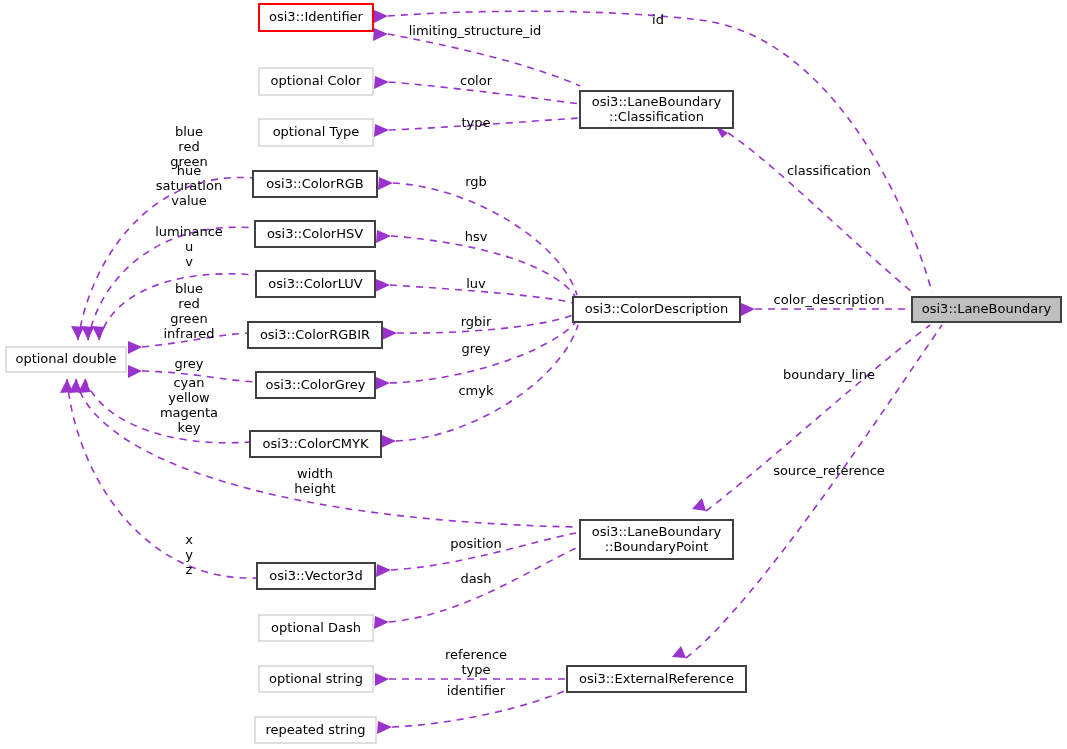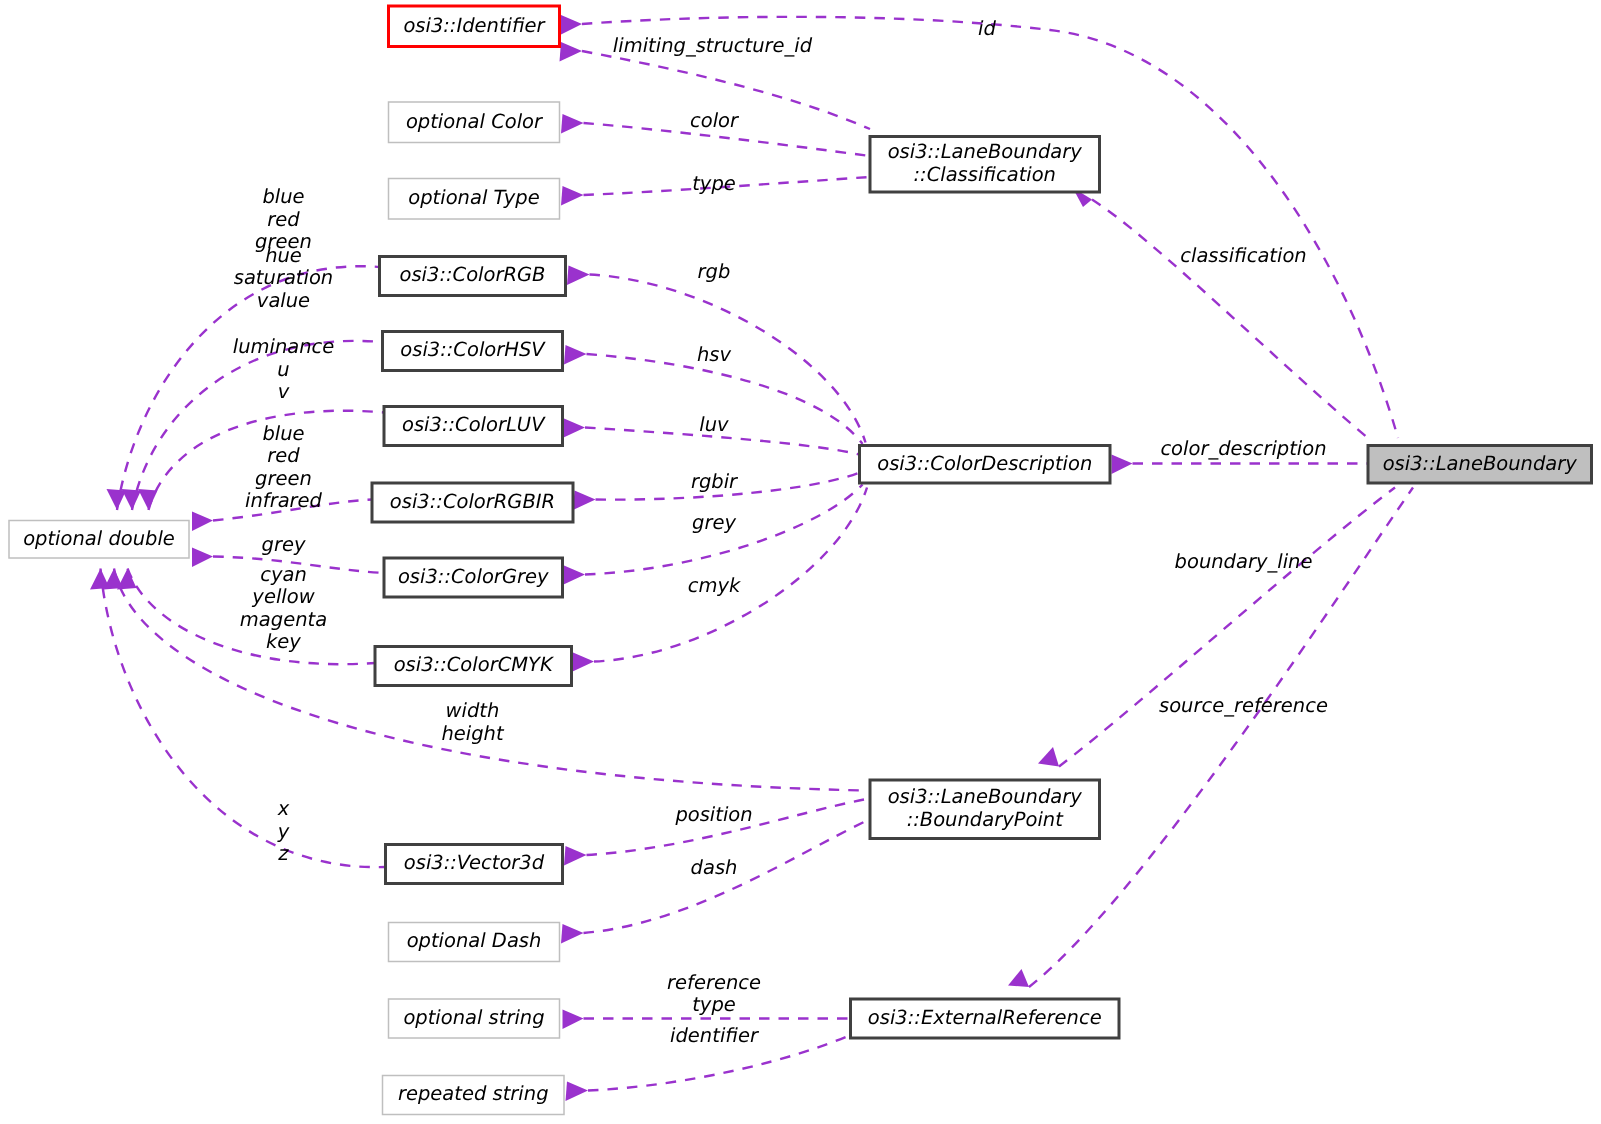--- a/index.html
+++ b/index.html
@@ -10,21 +10,20 @@
   body {
     width: 1067px;
     height: 749px;
     font-family: "DejaVu Sans", "Liberation Sans", sans-serif;
     overflow: hidden;
   }
   #diagram {
     position: relative;
     width: 1067px;
     height: 749px;
-    font-style: italic;
   }
   svg.graph {
     position: absolute;
     top: 0;
     left: 0;
     width: 1067px;
     height: 749px;
   }
   .node-rect {
     fill: #ffffff;

